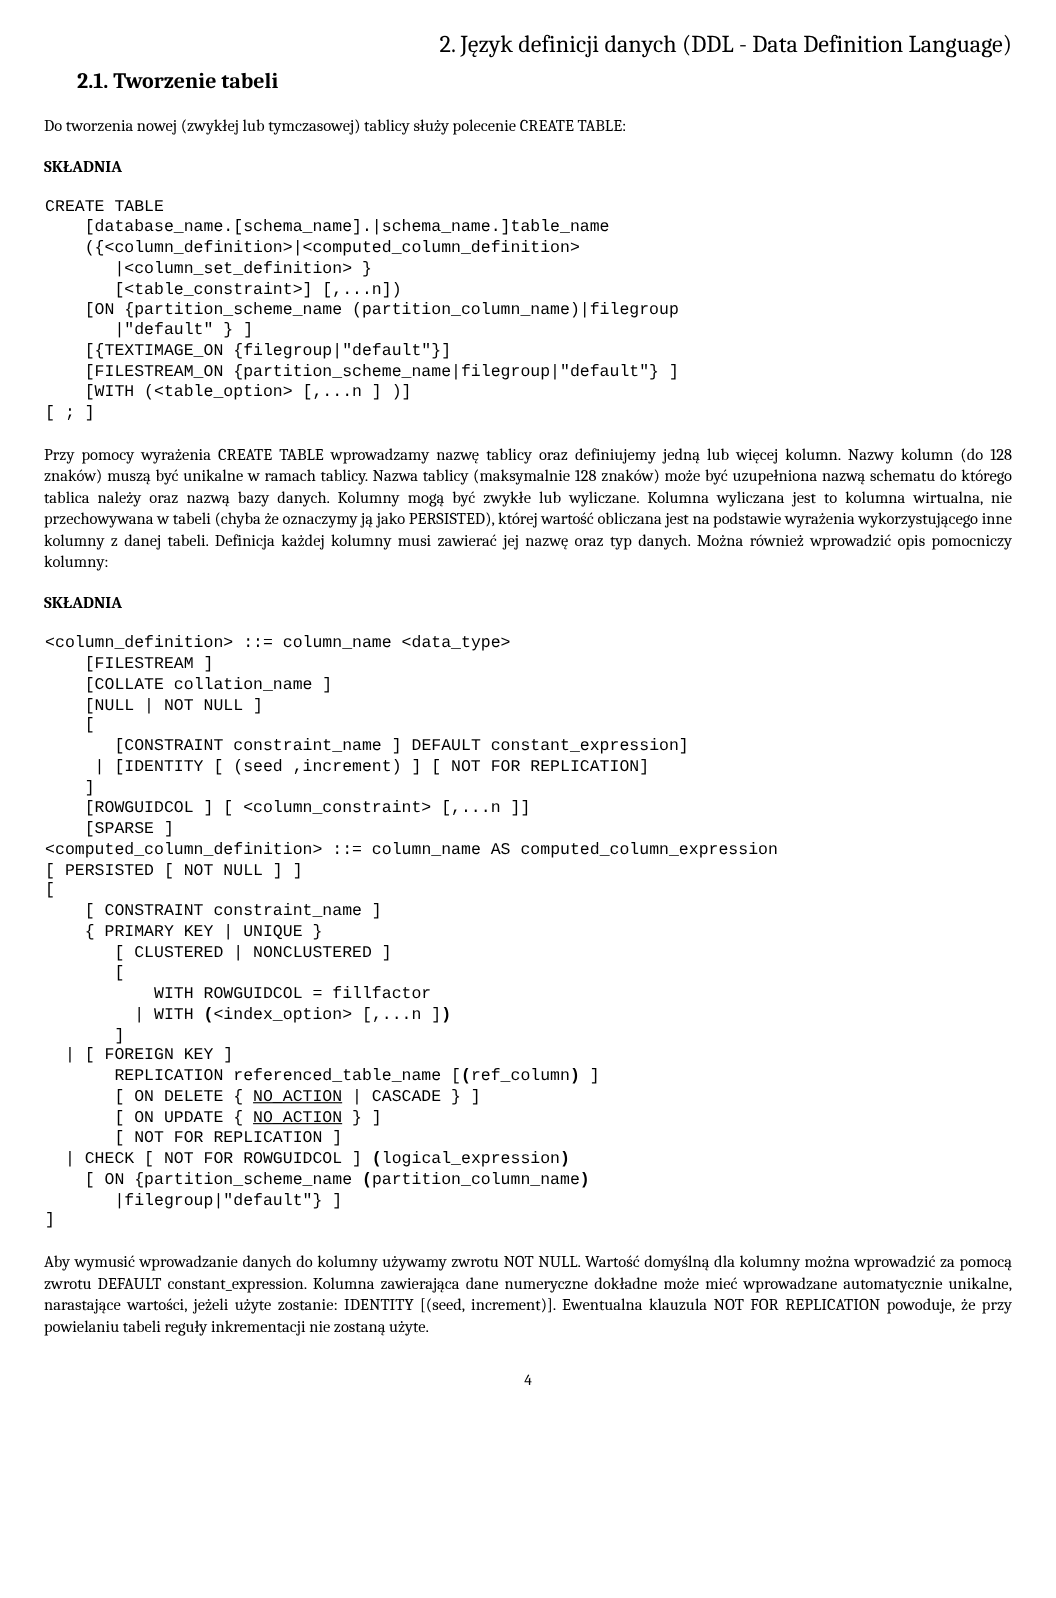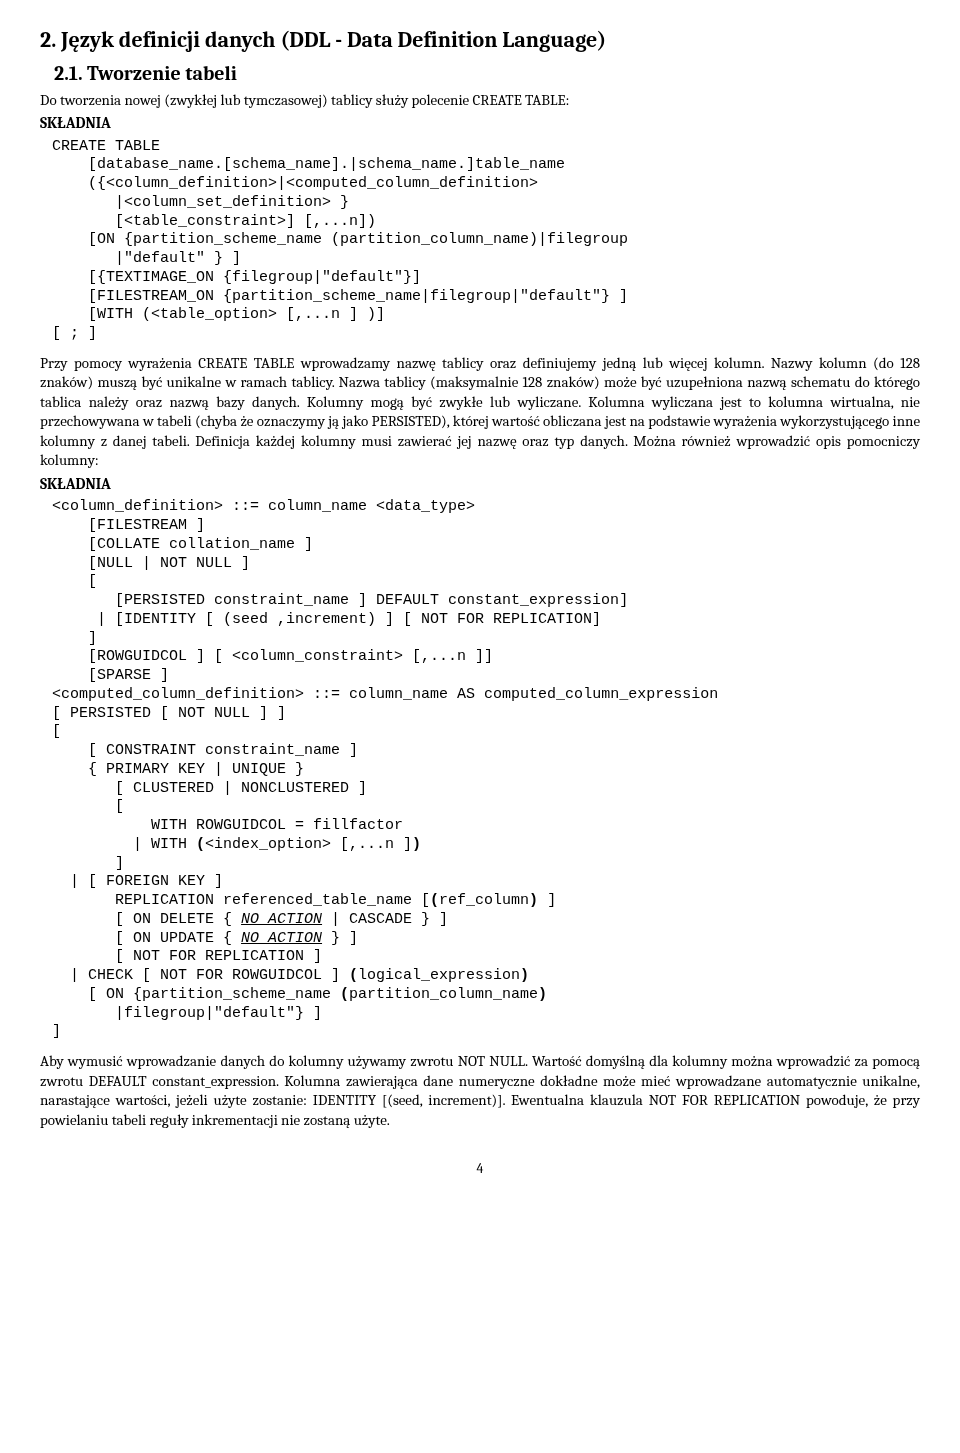--- a/index.html
+++ b/index.html
@@ -7,42 +7,43 @@
     font-size: 15px;
     line-height: 1.3;
     color: #000;
     background: #fff;
     max-width: 960px;
     margin: 0 auto;
     padding: 20px 40px 20px 40px;
   }
   h1.sec {
     font-size: 22px;
-    font-weight: bold;
+    font-weight: normal;
     margin: 6px 0 6px 0;
+    text-align: right;
   }
   h2.sub {
     font-size: 20px;
     font-weight: bold;
-    margin: 6px 0 2px 14px;
+    margin: 6px 0 2px 30px;
   }
   p.body {
-    margin: 4px 0;
+    margin: 18px 0;
     text-align: justify;
   }
   .bold { font-weight: bold; }
   pre.code {
     font-family: 'Courier New', Courier, monospace;
     font-size: 15px;
     white-space: pre;
-    margin: 2px 0 10px 12px;
+    margin: 2px 0 10px 1px;
     line-height: 1.25;
   }
   .it { }
-  .ul { text-decoration: underline; font-style: italic; }
+  .ul { text-decoration: underline; }
   .pagenum {
     text-align: center;
     font-size: 14px;
     margin-top: 30px;
   }
 </style>
 </head>
 <body>
 
 <h1 class="sec">2. Język definicji danych (DDL - Data Definition Language)</h1>
@@ -64,21 +65,21 @@
 [ ; ]</pre>
 
 <p class="body">Przy pomocy wyrażenia CREATE TABLE wprowadzamy nazwę tablicy oraz definiujemy jedną lub więcej kolumn. Nazwy kolumn (do 128 znaków) muszą być unikalne w ramach tablicy. Nazwa tablicy (maksymalnie 128 znaków) może być uzupełniona nazwą schematu do którego tablica należy oraz nazwą bazy danych. Kolumny mogą być zwykłe lub wyliczane. Kolumna wyliczana jest to kolumna wirtualna, nie przechowywana w tabeli (chyba że oznaczymy ją jako PERSISTED), której wartość obliczana jest na podstawie wyrażenia wykorzystującego inne kolumny z danej tabeli. Definicja każdej kolumny musi zawierać jej nazwę oraz typ danych. Można również wprowadzić opis pomocniczy kolumny:</p>
 <p class="body bold">SKŁADNIA</p>
 
 <pre class="code"><span>&lt;column_definition&gt; ::= </span><span class="it">column_name</span><span> &lt;data_type&gt;</span>
 <span>    [FILESTREAM ]</span>
 <span>    [COLLATE </span><span class="it">collation_name</span><span> ]</span>
 <span>    [NULL | NOT NULL ]</span>
 <span>    [</span>
-<span>       [PERSISTED </span><span class="it">constraint_name</span><span> ] DEFAULT </span><span class="it">constant_expression</span><span>]</span>
+<span>       [CONSTRAINT </span><span class="it">constraint_name</span><span> ] DEFAULT </span><span class="it">constant_expression</span><span>]</span>
 <span>     | [IDENTITY [ (seed ,increment) ] [ NOT FOR REPLICATION]</span>
 <span>    ]</span>
 <span>    [ROWGUIDCOL ] [ &lt;column_constraint&gt; [,...n ]]</span>
 <span>    [SPARSE ]</span>
 <span>&lt;computed_column_definition&gt; ::= </span><span class="it">column_name</span><span> AS </span><span class="it">computed_column_expression</span>
 <span>[ PERSISTED [ NOT NULL ] ]</span>
 <span>[</span>
 <span>    [ CONSTRAINT </span><span class="it">constraint_name</span><span> ]</span>
 <span>    { PRIMARY KEY | UNIQUE }</span>
 <span>       [ CLUSTERED | NONCLUSTERED ]</span>

